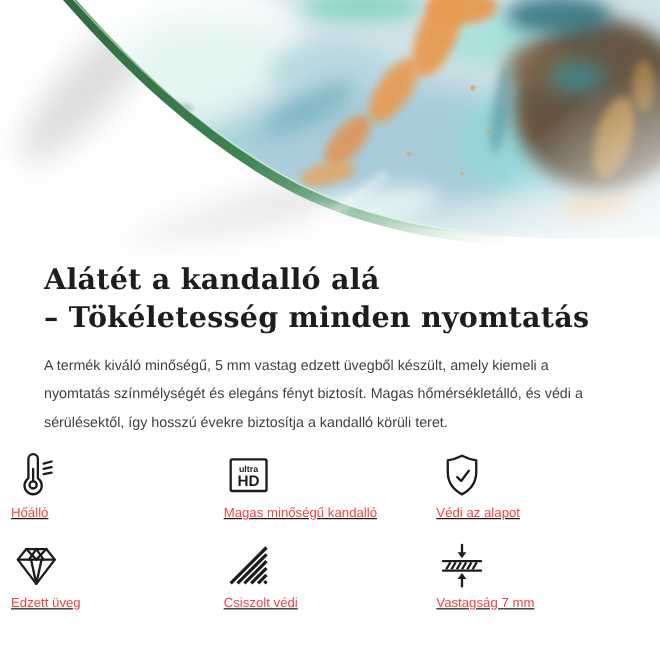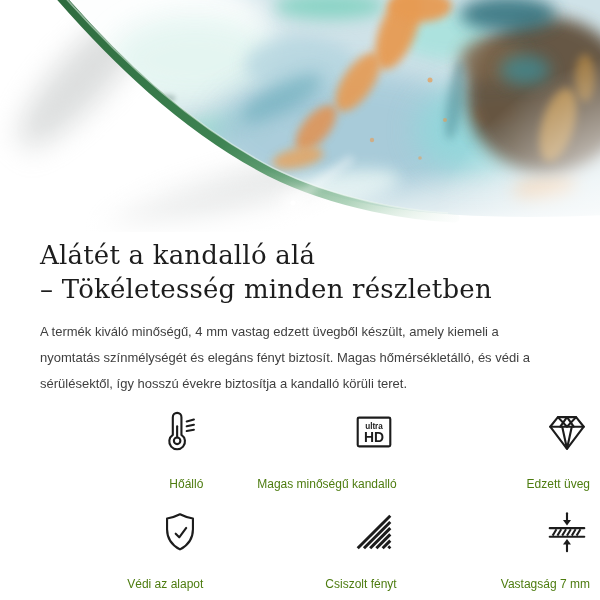--- a/index.html
+++ b/index.html
@@ -6,34 +6,34 @@
   body{
     width:600px;height:600px;background:#ffffff;overflow:hidden;
     font-family:"Liberation Sans",sans-serif;
     -webkit-font-smoothing:antialiased;
   }
   .hero{position:relative;width:600px;height:232px;overflow:hidden;background:#fff;}
   .hero svg{display:block;}
   .page-title{
     margin:6px 40px 0 40px;
     font-family:"DejaVu Serif","Liberation Serif",serif;
-    font-weight:400;font-size:26px;line-height:34px;color:#1d1d1d;letter-spacing:.2px;
+    font-weight:700;font-size:26px;line-height:34px;color:#1d1d1d;letter-spacing:.2px;
   }
   .page-title span{display:block;}
   .desc{
     margin:13px 40px 0 40px;width:510px;
     font-size:13px;line-height:26px;color:#3f3f3f;
   }
   .features{
     display:grid;grid-template-columns:repeat(3,1fr);
     row-gap:17px;margin:12px 10px 0 10px;
   }
-  .feature{display:flex;flex-direction:column;align-items:flex-end;text-align:center;}
+  .feature{display:flex;flex-direction:column;align-items:flex-start;text-align:center;text-decoration:underline;}
   .feature svg{display:block;}
-  .flabel{margin-top:22px;font-size:12px;line-height:15px;color:#4d7c0f;}
+  .flabel{margin-top:4px;font-size:12px;line-height:15px;color:#ef4444;}
   .ic{stroke:#1c1c1c;stroke-width:2.2;fill:none;stroke-linecap:round;stroke-linejoin:round;}
   .icf{fill:#1c1c1c;stroke:none;}
   .badge-top{font:bold 8.5px "Liberation Sans",sans-serif;fill:#1c1c1c;}
   .badge-bottom{font:bold 14.5px "Liberation Sans",sans-serif;fill:#1c1c1c;}
 </style>
 </head>
 <body>
 
 <div class="hero">
 <svg width="600" height="232" viewBox="0 0 600 232" aria-hidden="true">
@@ -130,24 +130,24 @@
     </g>
   </g>
 
   <rect width="600" height="232" fill="url(#fadeV)"></rect>
   <rect x="330" y="20" width="270" height="212" fill="url(#fadeBR)"></rect>
 </svg>
 </div>
 
 <h1 class="page-title">
   <span>Alátét a kandalló alá</span>
-  <span>– Tökéletesség minden részletben</span>
+  <span>– Tökéletesség minden nyomtatás</span>
 </h1>
 
-<p class="desc">A termék kiváló minőségű, 4 mm vastag edzett üvegből készült, amely kiemeli a nyomtatás színmélységét és elegáns fényt biztosít. Magas hőmérsékletálló, és védi a sérülésektől, így hosszú évekre biztosítja a kandalló körüli teret.</p>
+<p class="desc">A termék kiváló minőségű, 5 mm vastag edzett üvegből készült, amely kiemeli a nyomtatás színmélységét és elegáns fényt biztosít. Magas hőmérsékletálló, és védi a sérülésektől, így hosszú évekre biztosítja a kandalló körüli teret.</p>
 
 <div class="features">
 
   <div class="feature">
     <svg width="46" height="46" viewBox="0 0 48 48">
       <path class="ic" d="M16.5 27 a8.2 8.2 0 1 0 9 0 V8.5 a4.5 4.5 0 0 0 -9 0 Z"></path>
       <circle class="ic" cx="21" cy="33.2" r="3.4" stroke-width="2"></circle>
       <line class="ic" x1="21" y1="29.6" x2="21" y2="18" stroke-width="2"></line>
       <line class="ic" x1="31" y1="13" x2="38.5" y2="11" stroke-width="2"></line>
       <line class="ic" x1="31" y1="18" x2="38.5" y2="16.4" stroke-width="2"></line>
@@ -160,49 +160,49 @@
     <svg width="46" height="46" viewBox="0 0 48 48">
       <rect class="ic" x="7" y="9" width="34" height="30" rx="1.5" stroke-width="2.4"></rect>
       <text class="badge-top" x="24" y="20.5" text-anchor="middle">ultra</text>
       <text class="badge-bottom" x="24" y="34" text-anchor="middle">HD</text>
     </svg>
     <div class="flabel">Magas minőségű kandalló</div>
   </div>
 
   <div class="feature">
     <svg width="46" height="46" viewBox="0 0 48 48">
+      <path class="ic" d="M24 5.5 C29 8 33.5 9.4 37.5 9.9 V21 C37.5 31 31.5 38.2 24 42.2 C16.5 38.2 10.5 31 10.5 21 V9.9 C14.5 9.4 19 8 24 5.5 Z"></path>
+      <path class="ic" d="M19.5 25.8 L23.2 29.5 L30.5 19.8"></path>
+    </svg>
+    <div class="flabel">Védi az alapot</div>
+  </div>
+
+  <div class="feature">
+    <svg width="46" height="46" viewBox="0 0 48 48">
       <path class="ic" stroke-width="2" d="M24 41.5 L6.5 18.5 L14.5 8.5 H33.5 L41.5 18.5 Z"></path>
       <line class="ic" stroke-width="2" x1="6.5" y1="18.5" x2="41.5" y2="18.5"></line>
       <path class="ic" stroke-width="2" d="M14.5 8.5 L24 18.5 L33.5 8.5"></path>
       <path class="ic" stroke-width="2" d="M24 8.5 L17 18.5 M24 8.5 L31 18.5"></path>
       <path class="ic" stroke-width="2" d="M19 18.5 L24 41.5 M29 18.5 L24 41.5"></path>
     </svg>
     <div class="flabel">Edzett üveg</div>
-  </div>
-
-  <div class="feature">
-    <svg width="46" height="46" viewBox="0 0 48 48">
-      <path class="ic" d="M24 5.5 C29 8 33.5 9.4 37.5 9.9 V21 C37.5 31 31.5 38.2 24 42.2 C16.5 38.2 10.5 31 10.5 21 V9.9 C14.5 9.4 19 8 24 5.5 Z"></path>
-      <path class="ic" d="M19.5 25.8 L23.2 29.5 L30.5 19.8"></path>
-    </svg>
-    <div class="flabel">Védi az alapot</div>
   </div>
 
   <div class="feature">
     <svg width="46" height="46" viewBox="0 0 48 48">
       <g stroke="#1c1c1c" stroke-width="3.1">
         <line x1="7" y1="41" x2="41" y2="7"></line>
         <line x1="13.5" y1="41" x2="41" y2="13.5"></line>
         <line x1="20" y1="41" x2="41" y2="20"></line>
         <line x1="26.5" y1="41" x2="41" y2="26.5"></line>
         <line x1="33" y1="41" x2="41" y2="33"></line>
         <line x1="39" y1="41" x2="41" y2="39"></line>
       </g>
     </svg>
-    <div class="flabel">Csiszolt fényt</div>
+    <div class="flabel">Csiszolt védi</div>
   </div>
 
   <div class="feature">
     <svg width="46" height="46" viewBox="0 0 48 48">
       <line class="ic" x1="6" y1="20" x2="42" y2="20" stroke-width="2.6" stroke-linecap="butt"></line>
       <line class="ic" x1="6" y1="29" x2="42" y2="29" stroke-width="2.6" stroke-linecap="butt"></line>
       <g stroke="#1c1c1c" stroke-width="2.1">
         <line x1="9" y1="27.8" x2="13" y2="21.2"></line>
         <line x1="14" y1="27.8" x2="18" y2="21.2"></line>
         <line x1="19" y1="27.8" x2="23" y2="21.2"></line>

